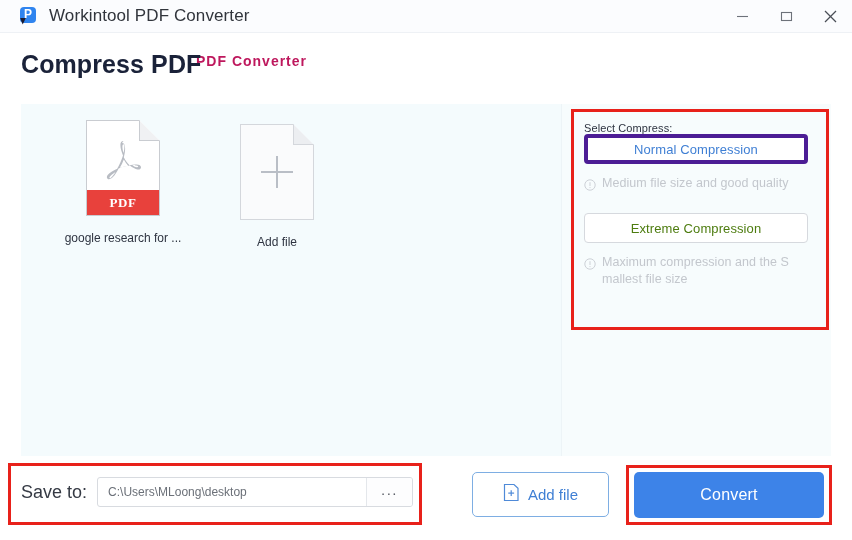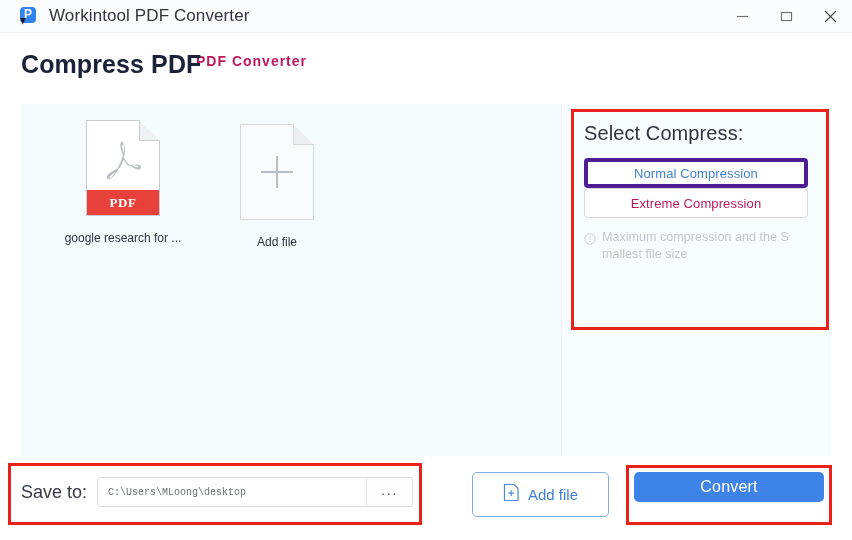--- a/index.html
+++ b/index.html
@@ -240,23 +240,22 @@
     position: relative;
     background: #f7fcfd;
     border-left: 1px solid #edf4f7;
   }
 
   .opt-inner {
     padding: 18px 19px 0 22px;
   }
 
   .opt-heading {
-    font-size: 20px;
+    font-size: 11px;
     color: #2e3441;
-    margin-bottom: 13px;
     letter-spacing: 0.1px;
   }
 
   .compress-btn {
     width: 224px;
     height: 30px;
     border-radius: 4px;
     background: #ffffff;
     display: flex;
     align-items: center;
@@ -264,21 +263,21 @@
     font-size: 13px;
     cursor: default;
     letter-spacing: 0.1px;
   }
   .compress-btn.selected {
     border: 4px solid #4c1d95;
     color: #3f7fd4;
   }
   .compress-btn.unselected {
     border: 1px solid #d6d9de;
-    color: #be185d;
+    color: #4d7c0f;
   }
 
   .opt-hint {
     display: flex;
     align-items: flex-start;
     margin-top: 11px;
     margin-bottom: 18px;
     width: 228px;
   }
   .opt-hint .info-icon {
@@ -323,22 +322,22 @@
     background: #ffffff;
     overflow: hidden;
   }
   .path-input {
     flex: 1;
     height: 28px;
     border: none;
     outline: none;
     background: transparent;
     padding: 0 10px;
-    font-family: Liberation Mono, monospace;
-    font-size: 10px;
+    font-family: Liberation Sans, sans-serif;
+    font-size: 12px;
     color: #6b7078;
   }
   .browse-btn {
     width: 46px; height: 28px;
     border-left: 1px solid #e4e7eb;
     background: #fdfdfe;
     display: flex;
     align-items: center;
     justify-content: center;
     cursor: default;
@@ -365,21 +364,21 @@
     cursor: default;
   }
   .addfile-btn .label {
     font-size: 15px;
     color: #3f7fd4;
   }
 
   .convert-btn {
     position: absolute;
     left: 634px; top: 472px;
-    width: 190px; height: 30px;
+    width: 190px; height: 46px;
     border-radius: 5px;
     background: #3d83e8;
     display: flex;
     align-items: center;
     justify-content: center;
     cursor: default;
   }
   .convert-btn .label {
     font-size: 16px;
     color: #ffffff;
@@ -485,20 +484,30 @@
 
   <div class="options-pane">
     <div class="opt-inner">
 
       <div class="opt-heading">Select Compress:</div>
 
       <div class="compress-btn selected">
         <span>Normal Compression</span>
       </div>
 
+      <div class="opt-hint">
+        <span class="info-icon">
+          <svg width="12" height="12" viewBox="0 0 12 12">
+            <circle cx="6" cy="6" r="5.2" fill="none" stroke="#cdd1d7" stroke-width="1"></circle>
+            <line x1="6" y1="3.2" x2="6" y2="7" stroke="#cdd1d7" stroke-width="1"></line>
+            <circle cx="6" cy="8.6" r="0.6" fill="#cdd1d7"></circle>
+          </svg>
+        </span>
+        <span class="hint-text">Medium file size and good quality</span>
+      </div>
 
       <div class="compress-btn unselected">
         <span>Extreme Compression</span>
       </div>
 
       <div class="opt-hint">
         <span class="info-icon">
           <svg width="12" height="12" viewBox="0 0 12 12">
             <circle cx="6" cy="6" r="5.2" fill="none" stroke="#cdd1d7" stroke-width="1"></circle>
             <line x1="6" y1="3.2" x2="6" y2="7" stroke="#cdd1d7" stroke-width="1"></line>

